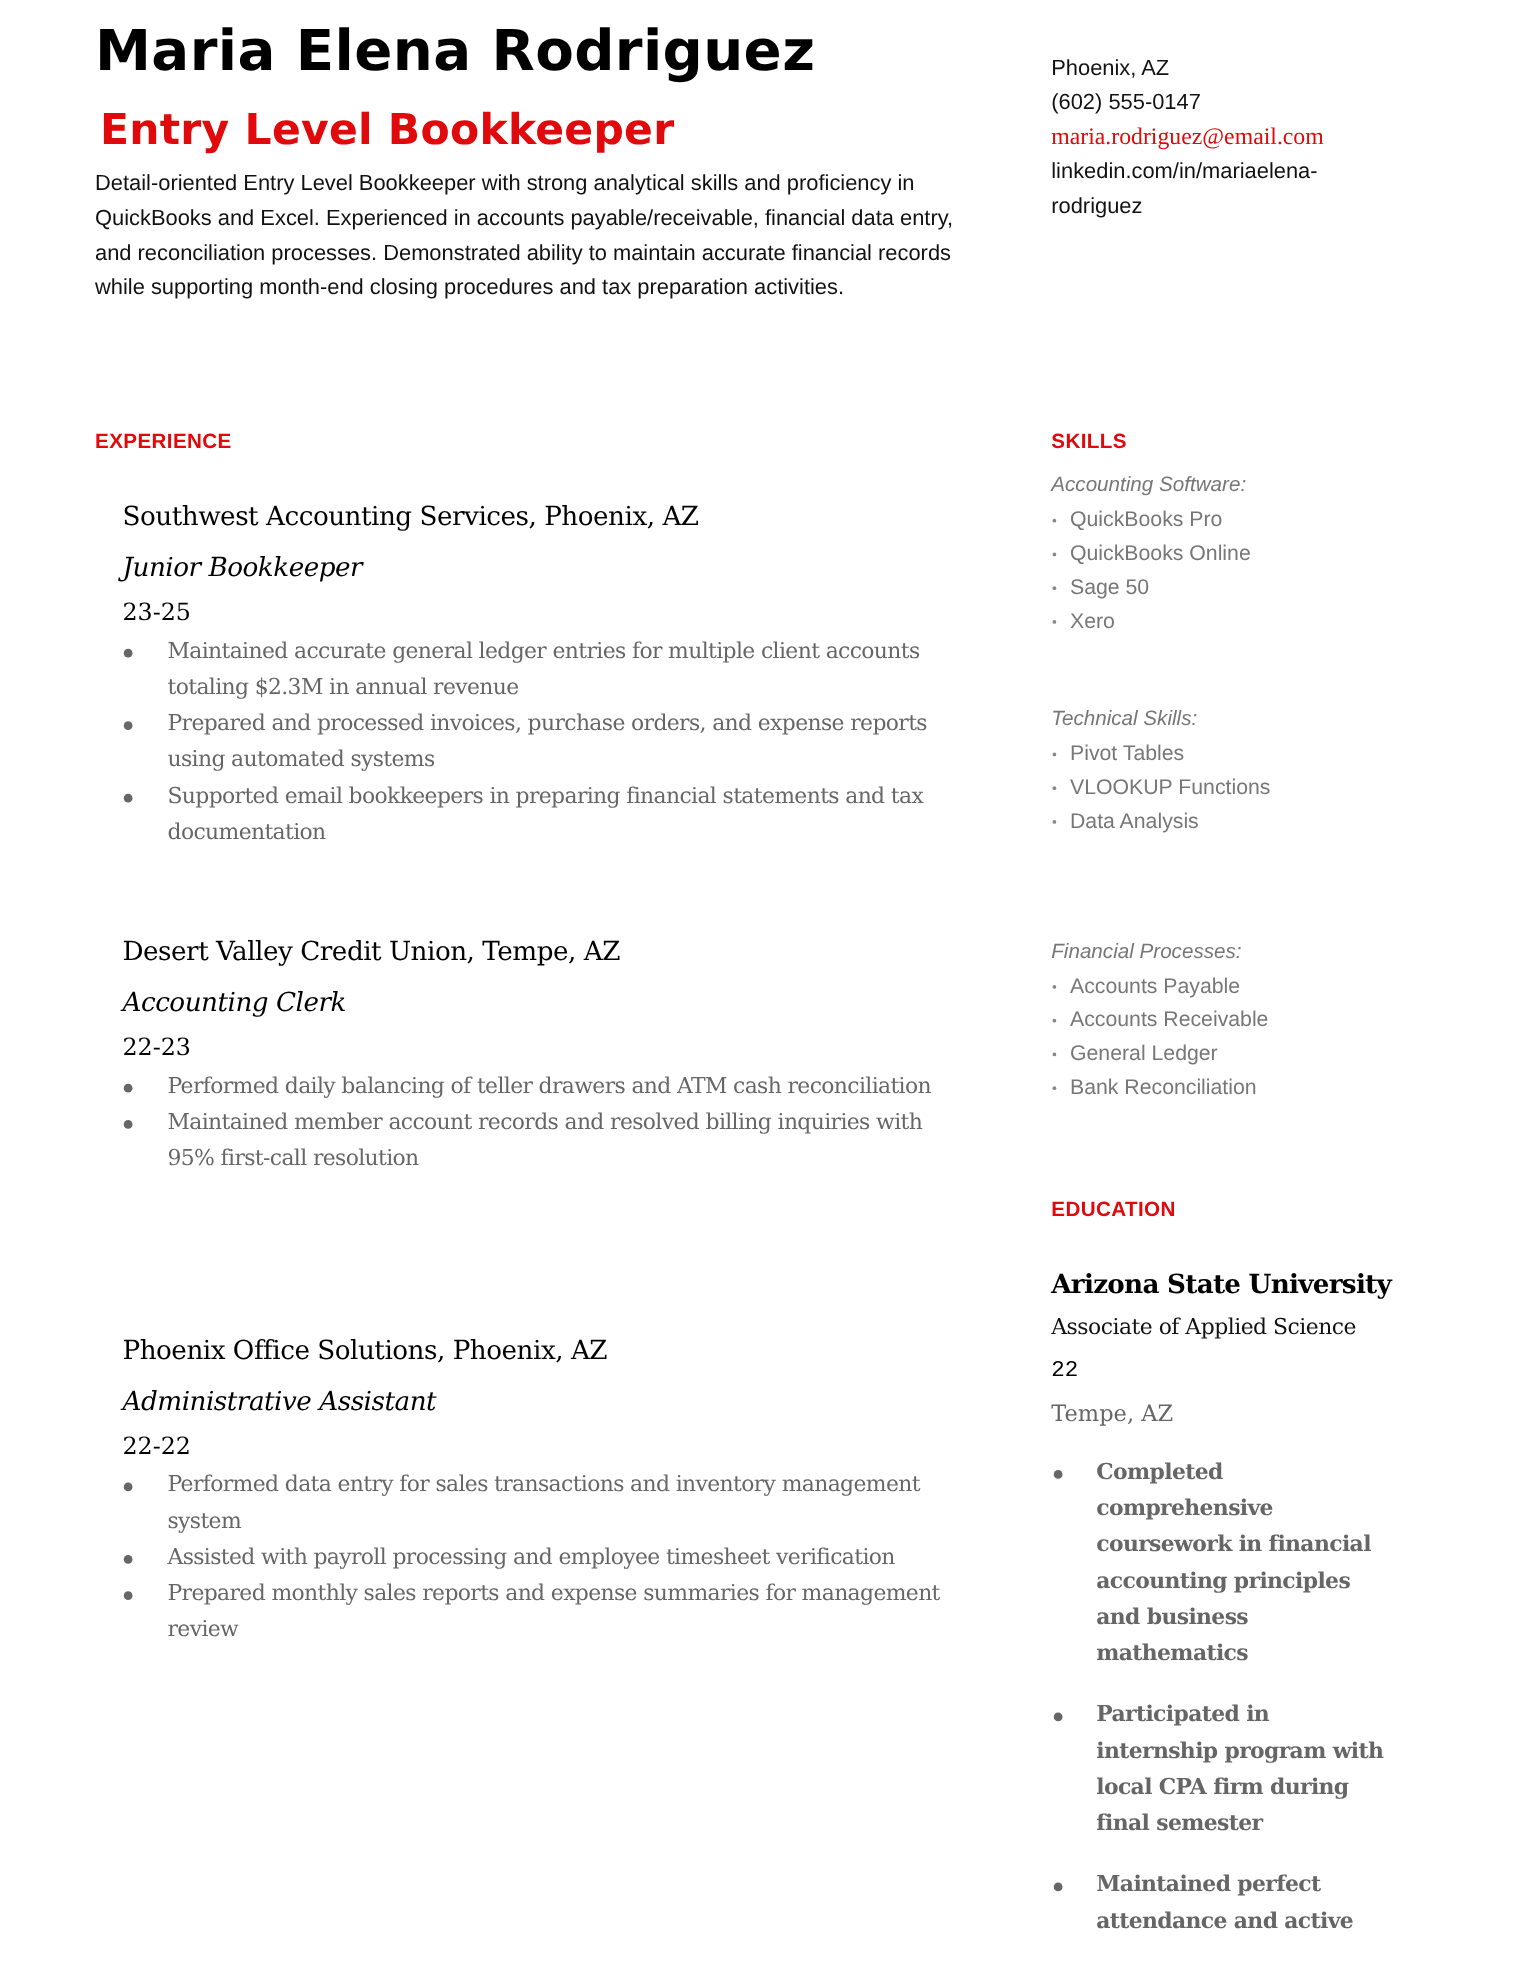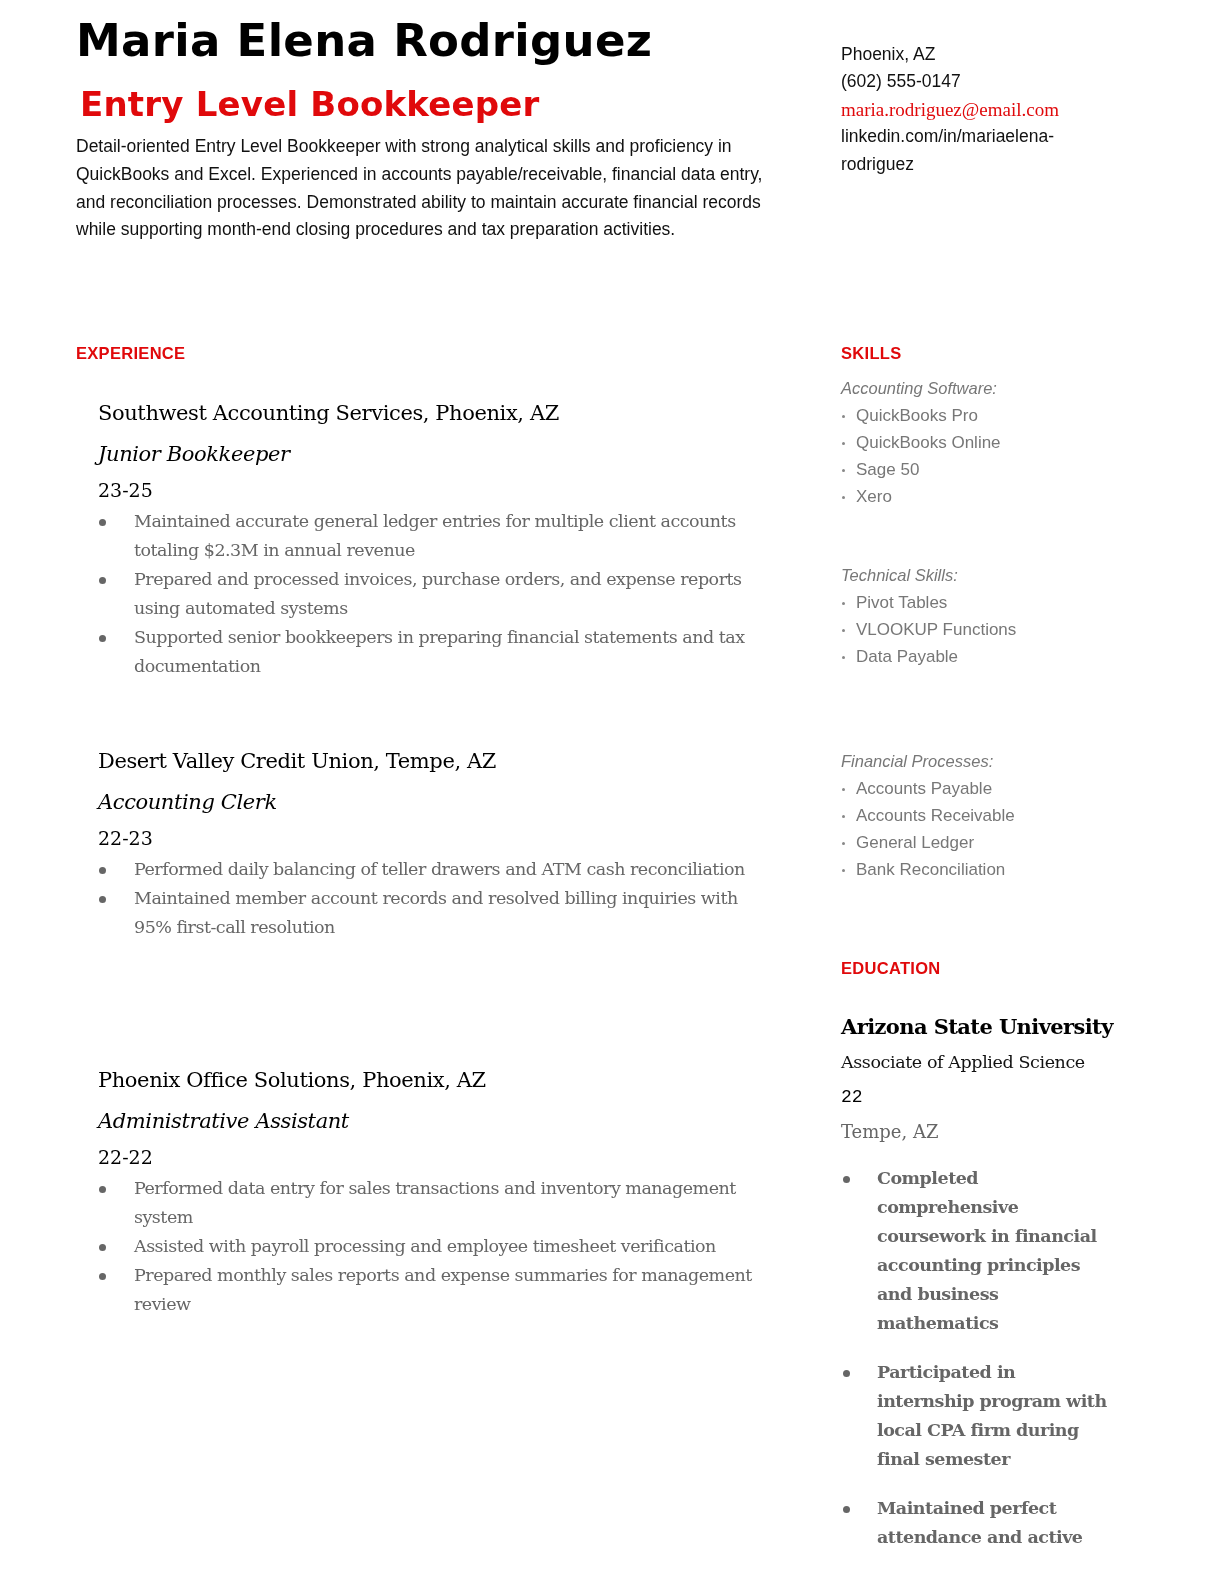--- a/index.html
+++ b/index.html
@@ -53,21 +53,21 @@
 
     <div class="section-head" style="left:0; top:344px;">EXPERIENCE</div>
 
     <div class="job" style="top:398px;">
       <div class="company">Southwest Accounting Services, Phoenix, AZ</div>
       <div class="role">Junior Bookkeeper</div>
       <div class="dates">23-25</div>
       <ul class="bullets">
         <li><span class="dot"></span><span>Maintained accurate general ledger entries for multiple client accounts totaling $2.3M in annual revenue</span></li>
         <li><span class="dot"></span><span>Prepared and processed invoices, purchase orders, and expense reports using automated systems</span></li>
-        <li><span class="dot"></span><span>Supported senior bookkeepers in preparing financial statements and tax documentation</span></li>
+        <li><span class="dot"></span><span>Supported email bookkeepers in preparing financial statements and tax documentation</span></li>
       </ul>
     </div>
 
     <div class="job" style="top:746px;">
       <div class="company">Desert Valley Credit Union, Tempe, AZ</div>
       <div class="role">Accounting Clerk</div>
       <div class="dates">22-23</div>
       <ul class="bullets">
         <li><span class="dot"></span><span>Performed daily balancing of teller drawers and ATM cash reconciliation</span></li>
         <li><span class="dot"></span><span>Maintained member account records and resolved billing inquiries with 95% first-call resolution</span></li>
@@ -107,21 +107,21 @@
         <li><span class="sdot"></span><span>Sage 50</span></li>
         <li><span class="sdot"></span><span>Xero</span></li>
       </ul>
     </div>
 
     <div class="skill-group" style="top:562px;">
       <div class="skill-cat">Technical Skills:</div>
       <ul class="skill-list">
         <li><span class="sdot"></span><span>Pivot Tables</span></li>
         <li><span class="sdot"></span><span>VLOOKUP Functions</span></li>
-        <li><span class="sdot"></span><span>Data Payable</span></li>
+        <li><span class="sdot"></span><span>Data Analysis</span></li>
       </ul>
     </div>
 
     <div class="skill-group" style="top:748px;">
       <div class="skill-cat">Financial Processes:</div>
       <ul class="skill-list">
         <li><span class="sdot"></span><span>Accounts Payable</span></li>
         <li><span class="sdot"></span><span>Accounts Receivable</span></li>
         <li><span class="sdot"></span><span>General Ledger</span></li>
         <li><span class="sdot"></span><span>Bank Reconciliation</span></li>

